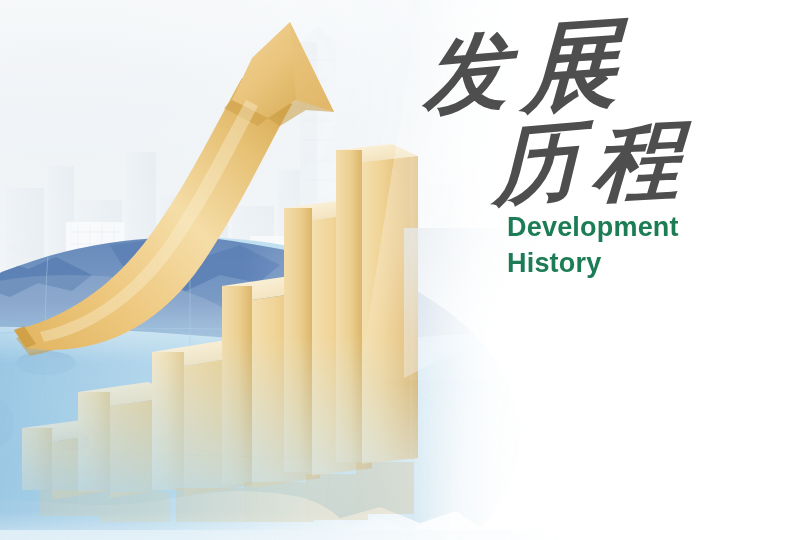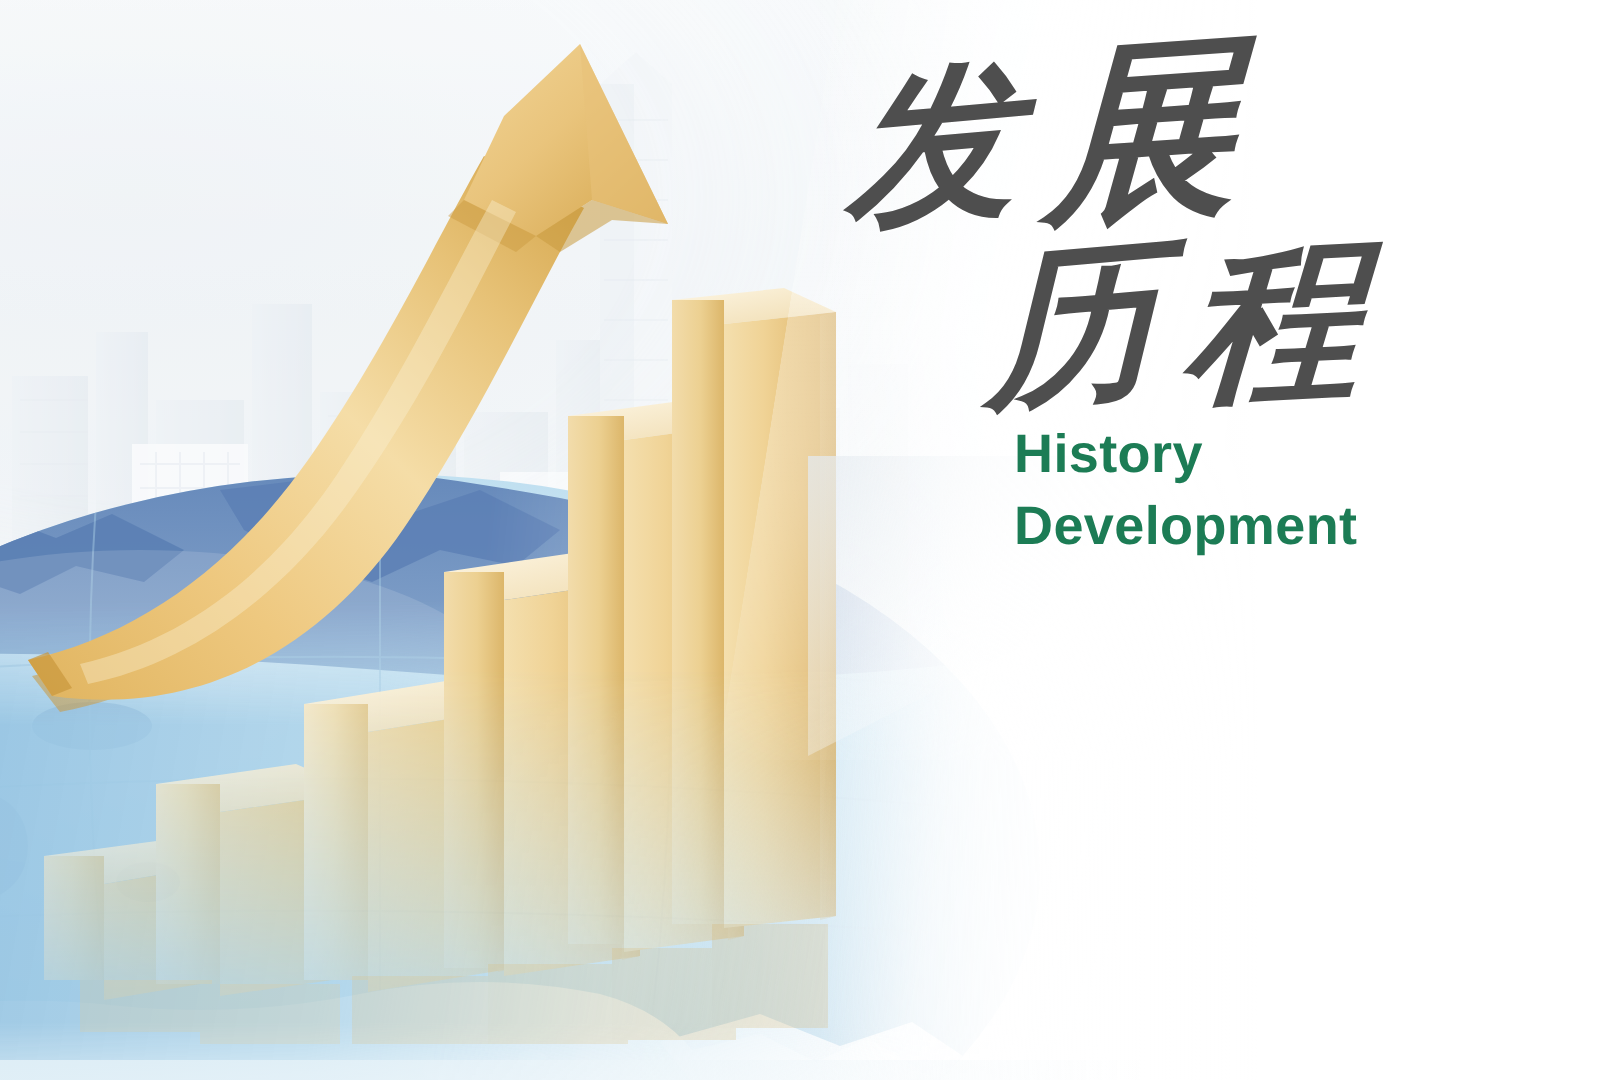--- a/index.html
+++ b/index.html
@@ -435,20 +435,20 @@
   <div class="white-fade"></div>
 
   <div class="text-block">
     <div class="calligraphy">
       <span class="cg cg-1">发</span>
       <span class="cg cg-2">展</span>
       <span class="cg cg-3">历</span>
       <span class="cg cg-4">程</span>
     </div>
     <div class="en-title">
+      <span>Development</span>
       <span>History</span>
-      <span>Development</span>
     </div>
   </div>
 
   <div class="bottom-band"></div>
 
 </div>
 
 </body></html>

